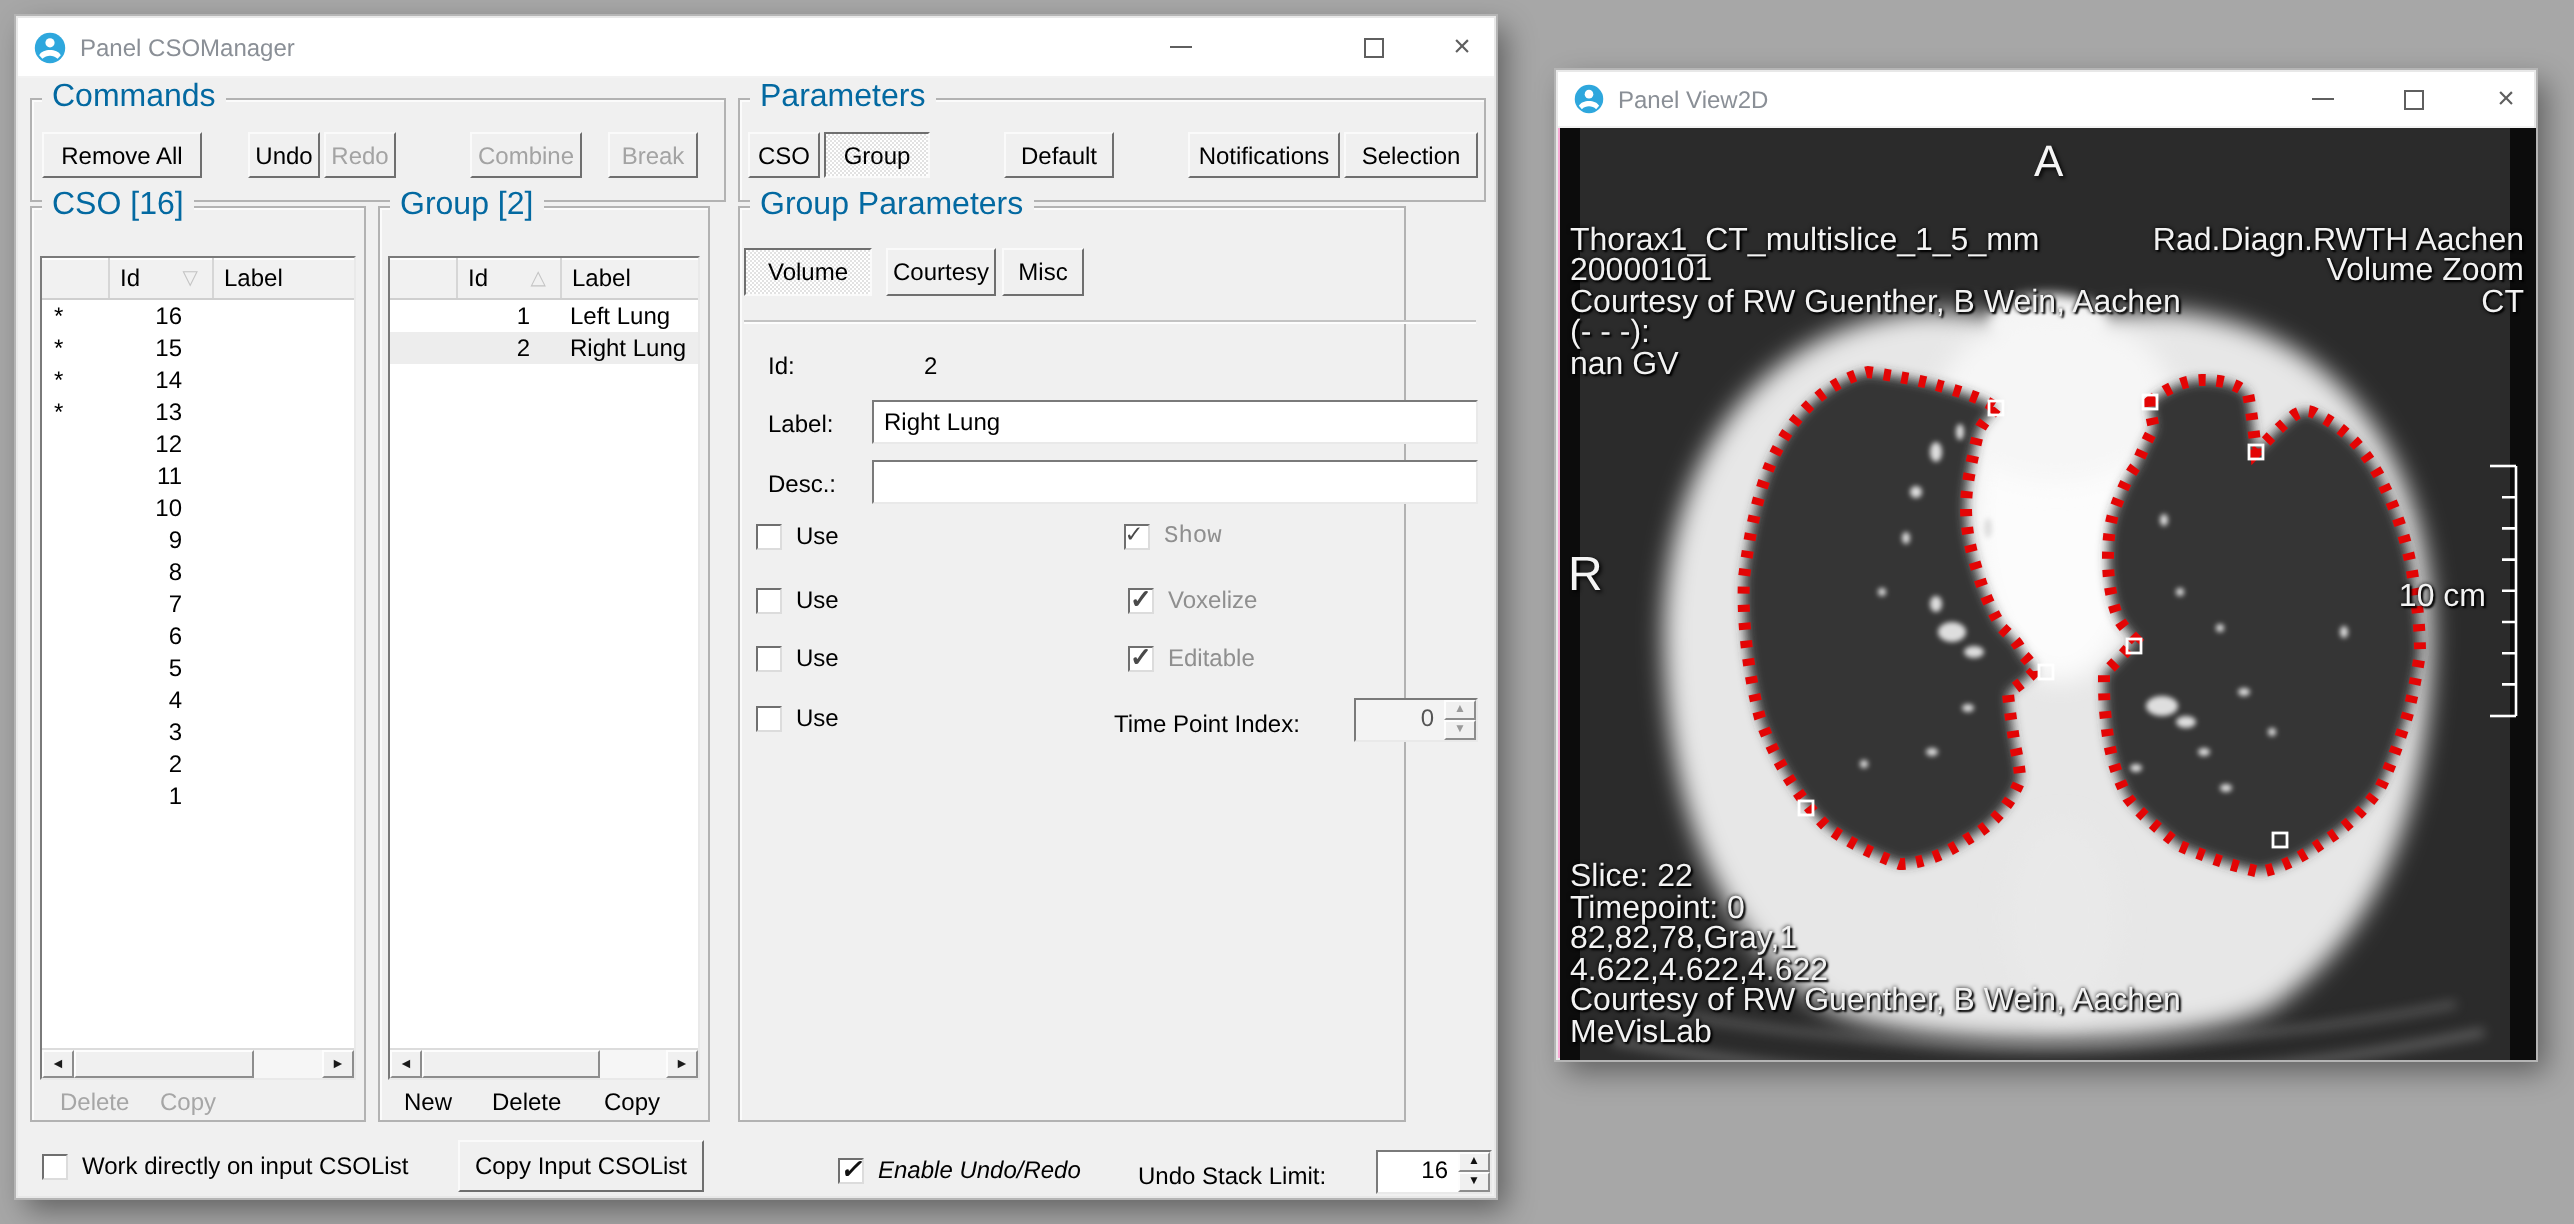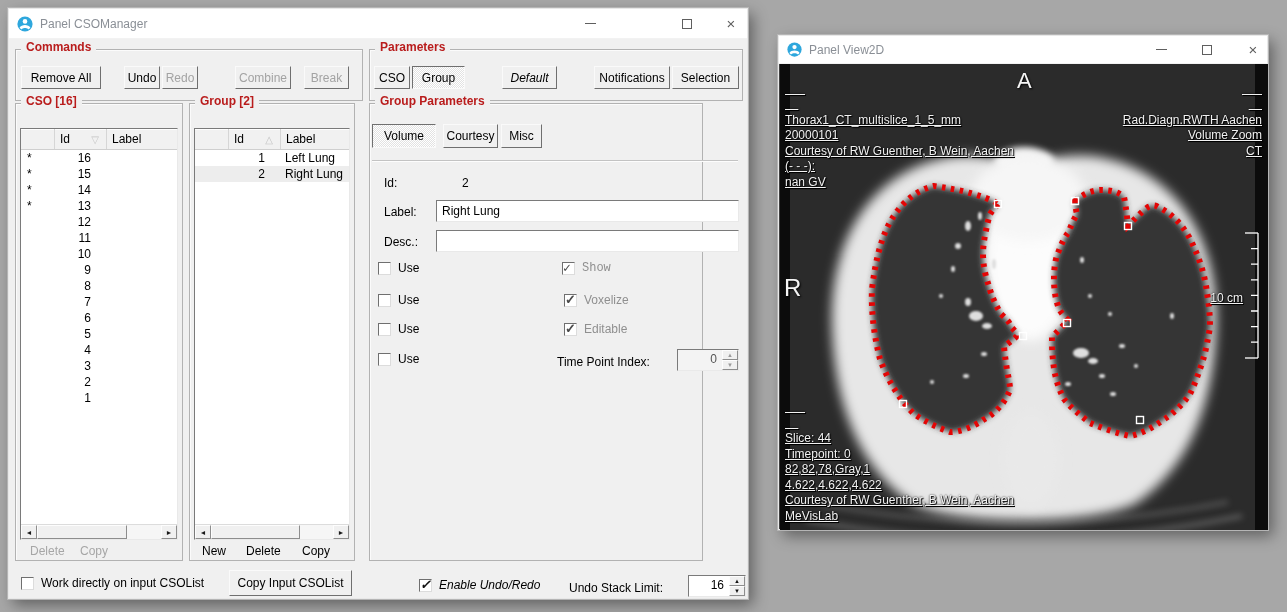--- a/index.html
+++ b/index.html
@@ -11,21 +11,21 @@
   .titlebar { position:absolute; left:0; top:0; right:0; background:#ffffff;
               display:flex; align-items:center; padding:0 8px; border-bottom:1px solid #f2f2f2; }
   .wtitle { font-size:12px; color:#8a8f96; margin-left:7px; }
   .tbtn { position:absolute; top:0; height:100%; width:32px; display:flex; align-items:center;
           justify-content:center; color:#5f5f5f; font-size:15px; }
   .minbar { width:11px; height:1px; background:#5f5f5f; display:inline-block; }
   .maxbox { width:10px; height:10px; border:1px solid #5f5f5f; display:inline-block; }
 
   .gbox { position:absolute; border:1px solid #b2b2b2; box-shadow:inset 1px 1px 0 #fbfbfb; }
   .gtitle { position:absolute; top:-10px; left:5px; background:#f0f0f0; padding:0 5px;
-            font-size:12px; font-weight:bold; color:#b91c1c; white-space:nowrap; }
+            font-size:16px; font-weight:normal; color:#0369a1; white-space:nowrap; }
 
   .btn { position:absolute; display:flex; align-items:center; justify-content:center;
          background:#f0f0f0; border:1px solid #6f6f6f; border-top-color:#fafafa; border-left-color:#fafafa;
          font-size:12px; color:#000; white-space:nowrap; }
   .btn.disabled { color:#a3a3a3; }
   .btn.pressed { border-color:#fafafa; border-top-color:#6f6f6f; border-left-color:#6f6f6f;
     background-color:#fff;
     background-image:linear-gradient(45deg,#e2e2e2 25%,transparent 25%,transparent 75%,#e2e2e2 75%),
                      linear-gradient(45deg,#e2e2e2 25%,transparent 25%,transparent 75%,#e2e2e2 75%);
     background-size:2px 2px; background-position:0 0,1px 1px; }
@@ -74,22 +74,22 @@
           color:#111; background:#f0f0f0; border:1px solid #8d8d8d; border-top-color:#fdfdfd; border-left-color:#fdfdfd; }
   .spin.dis { background:#f3f3f3; } .spin.dis .spinval { color:#555; } .spin.dis .spincol span { color:#9a9a9a; }
 
   .hline { position:absolute; height:2px; border-top:1px solid #c3c3c3; border-bottom:1px solid #fdfdfd; }
 
   .lbl { position:absolute; font-size:12px; color:#000; white-space:nowrap; }
 
   
   .imgarea { position:absolute; left:1px; top:28px; width:488px; height:466px; background:#0c0c0c; }
   .imgarea svg { position:absolute; left:0; top:0; }
-  .ol { position:absolute; font-size:12px; line-height:15.5px; color:#f2f2f2;
-        text-shadow:1px 1px 1px #000, 0 0 2px #000; white-space:pre;text-decoration:underline; }
+  .ol { position:absolute; font-size:16px; line-height:15.5px; color:#f2f2f2;
+        text-shadow:1px 1px 1px #000, 0 0 2px #000; white-space:pre; }
   .olr { text-align:right; }
   .bigletter { position:absolute; color:#f5f5f5; text-shadow:1px 1px 2px #000; }
 </style>
 </head>
 <body>
 
 <div class="window" style="left:8px; top:8px; width:740px; height:591px;">
   <div class="titlebar" style="height:30px;">
     <svg width="16" height="16" viewBox="0 0 16 16">
       <circle cx="8" cy="8" r="7.6" fill="#2ea7dd"></circle>
@@ -114,21 +114,21 @@
     <span class="btn" style="left:108px; top:16px; width:36px; height:23px;">Undo</span>
     <span class="btn disabled" style="left:146px; top:16px; width:36px; height:23px;">Redo</span>
     <span class="btn disabled" style="left:219px; top:16px; width:56px; height:23px;">Combine</span>
     <span class="btn disabled" style="left:288px; top:16px; width:45px; height:23px;">Break</span>
   </div>
 
   <div class="gbox" style="left:360px; top:40px; width:374px; height:52px;">
     <span class="gtitle">Parameters</span>
     <span class="btn" style="left:4px; top:16px; width:36px; height:23px;">CSO</span>
     <span class="btn pressed" style="left:42px; top:16px; width:53px; height:23px;">Group</span>
-    <span class="btn" style="left:132px; top:16px; width:55px; height:23px;font-style:italic;">Default</span>
+    <span class="btn" style="left:132px; top:16px; width:55px; height:23px;">Default</span>
     <span class="btn" style="left:224px; top:16px; width:76px; height:23px;">Notifications</span>
     <span class="btn" style="left:302px; top:16px; width:67px; height:23px;">Selection</span>
   </div>
 
   <div class="gbox" style="left:6px; top:94px; width:168px; height:458px;">
     <span class="gtitle">CSO [16]</span>
     <div class="listbox" style="left:4px; top:24px; width:158px; height:412px;">
       <div class="lhead">
         <span class="hc c0"></span>
         <span class="hc c1">
@@ -356,21 +356,21 @@
   <span class="lbl" style="left:560px; top:572px;">Undo Stack Limit:</span>
   <span class="spin" style="left:679px; top:566px; width:58px; height:22px;">
     <span class="spinval">16</span>
     <span class="spincol">
       <span>▲</span>
       <span>▼</span>
     </span>
   </span>
 </div>
 
-<div class="window" style="left:778px; top:35px; width:490px; height:495px; background:#404040;padding-left:16px;">
+<div class="window" style="left:778px; top:35px; width:490px; height:495px; background:#f9a8d4;padding-left:16px;">
   <div class="titlebar" style="height:28px;">
     <svg width="15" height="15" viewBox="0 0 16 16">
       <circle cx="8" cy="8" r="7.6" fill="#2ea7dd"></circle>
       <circle cx="8" cy="5.4" r="2.3" fill="#fff"></circle>
       <path d="M2.6 11.6 C4.4 8.2 11.6 8.2 13.4 11.6 L11.8 13.4 C9.6 11.4 6.4 11.4 4.2 13.4 Z" fill="#fff"></path>
     </svg>
     <span class="wtitle">Panel View2D</span>
     <span class="tbtn" style="left:366px;">
         <span class="minbar"></span>
       </span>
@@ -465,16 +465,16 @@
     <div class="ol" style="left:5px; top:2px;">
       
     <div>Thorax1_CT_multislice_1_5_mm</div><div>20000101</div><div>Courtesy of RW Guenther, B Wein, Aachen</div><div>(- - -):</div><div>nan GV</div></div>
     <div class="bigletter" style="left:237px; top:4px; font-size:22px;">A</div>
     <div class="ol olr" style="right:6px; top:2px;">
       
     <div>Rad.Diagn.RWTH Aachen</div><div>Volume Zoom</div><div>CT</div></div>
     <div class="bigletter" style="left:4px; top:210px; font-size:24px;">R</div>
     <div class="ol" style="left:5px; bottom:6px;">
       
-    <div>Slice: 44</div><div>Timepoint: 0</div><div>82,82,78,Gray,1</div><div>4.622,4.622,4.622</div><div>Courtesy of RW Guenther, B Wein, Aachen</div><div>MeVisLab</div></div>
+    <div>Slice: 22</div><div>Timepoint: 0</div><div>82,82,78,Gray,1</div><div>4.622,4.622,4.622</div><div>Courtesy of RW Guenther, B Wein, Aachen</div><div>MeVisLab</div></div>
     <div class="ol" style="right:25px; top:227px;">10 cm</div>
   </div>
 </div>
 
 </body></html>

